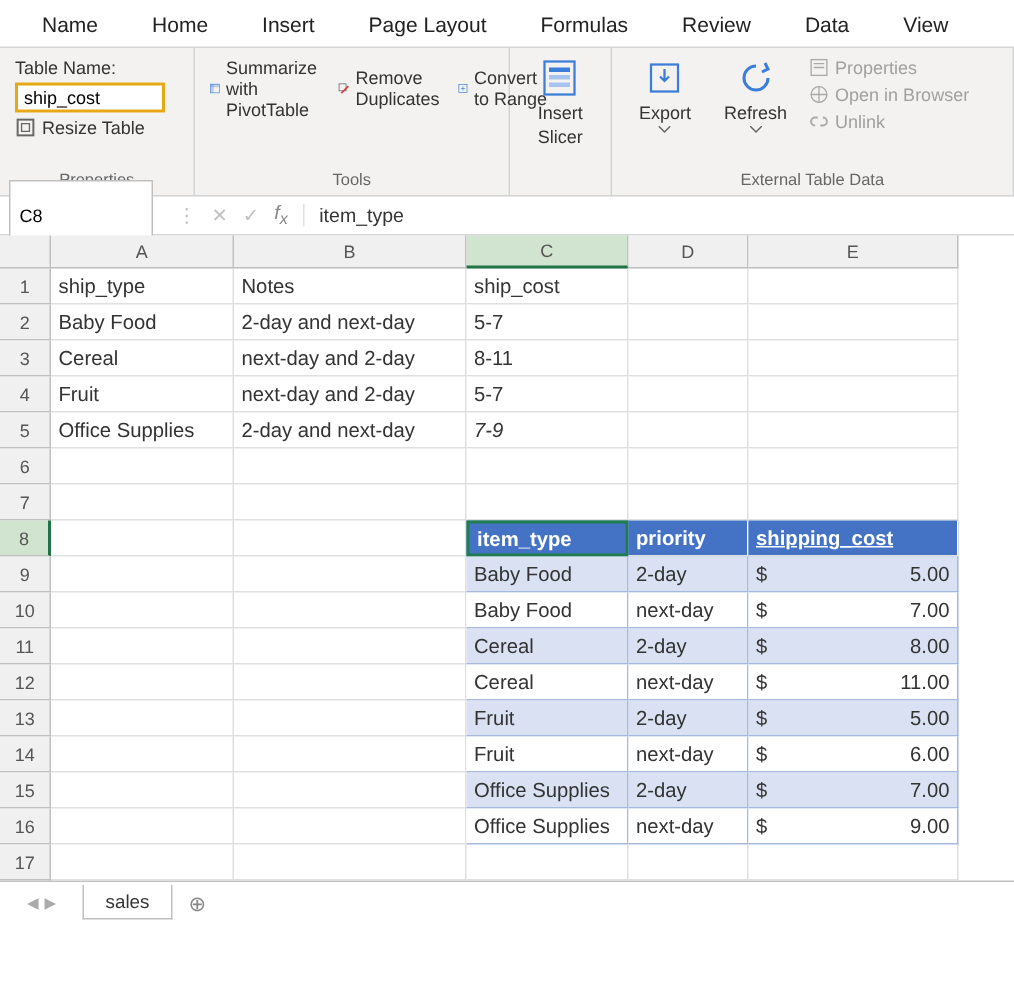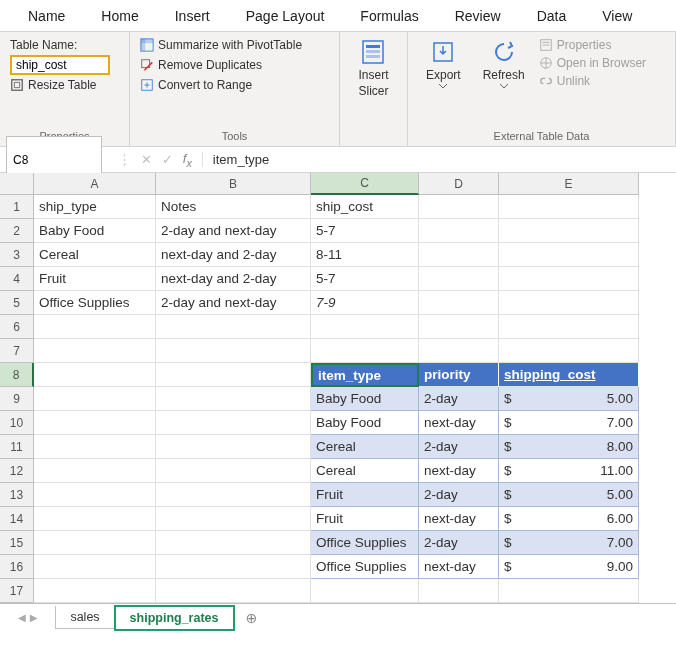--- a/index.html
+++ b/index.html
@@ -3,30 +3,30 @@
 <meta charset="utf-8">
 <style>
   * { box-sizing: border-box; margin: 0; padding: 0; font-family: "Segoe UI", Arial, sans-serif; }
   body { background: #fff; font-size: 13px; color: #333; width: 676px; height: 662px; overflow: hidden; }
   
   
   .ribbon-tabs { display: flex; gap: 0; height: 32px; align-items: center; border-bottom: 1px solid #d4d4d4; padding-left: 10px; background: #fff; }
   .ribbon-tab { padding: 6px 18px; cursor: pointer; color: #222; font-size: 14px; }
 
   
-  .ribbon-body { display: flex; height: 115px; border-bottom: 1px solid #d4d4d4; background: #f3f2f1; }
+  .ribbon-body { display: flex; height: 99px; border-bottom: 1px solid #d4d4d4; background: #f3f2f1; }
   .ribbon-group { display: flex; flex-direction: column; justify-content: space-between; border-right: 1px solid #d4d4d4; padding: 6px 10px 4px; }
   .ribbon-group-title { text-align: center; font-size: 11px; color: #666; margin-top: 4px; }
   .props-top { display: flex; flex-direction: column; gap: 3px; }
   .small-label { font-size: 12px; color: #333; }
   .tbl-name-box { border: 2px solid #e6a817; padding: 1px 4px; width: 100px; height: 20px; font-size: 12px; background: #fff; }
   .small-btn { display: flex; align-items: center; gap: 4px; font-size: 12px; color: #333; cursor: pointer; }
   .small-btn .ico { width: 14px; height: 14px; display: inline-block; }
   
-  .tools-list { display: flex; flex-direction: column; gap: 6px; }
+  .tools-list { display: flex; flex-direction: row; gap: 6px; }
   
   .big-btn { display: flex; flex-direction: column; align-items: center; gap: 2px; cursor: pointer; padding: 0 8px; }
   .big-btn .ico { width: 28px; height: 28px; }
   .big-btn span { font-size: 12px; }
   
   .ext-data { display: flex; gap: 6px; align-items: flex-start; }
   .ext-side { display: flex; flex-direction: column; gap: 4px; }
   .disabled { color: #a0a0a0; }
   
   
@@ -388,15 +388,14 @@
       </div>
     </div>
 </div>
 
 <div class="sheet-tabs">
   <div class="sht-nav">
     <span>◀</span>
     <span>▶</span>
   </div>
   <div class="sheet-tab">sales</div>
-  <div class="sheet-tab active">shipping_rates</div>
   <div class="sheet-add">⊕</div>
 </div>
 
 </body></html>

